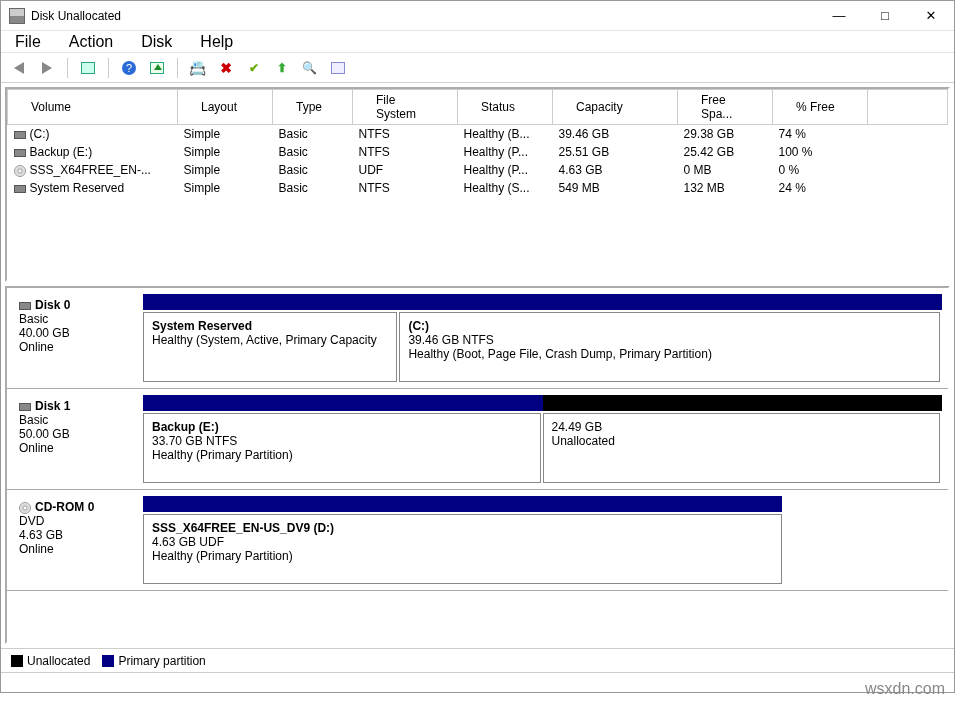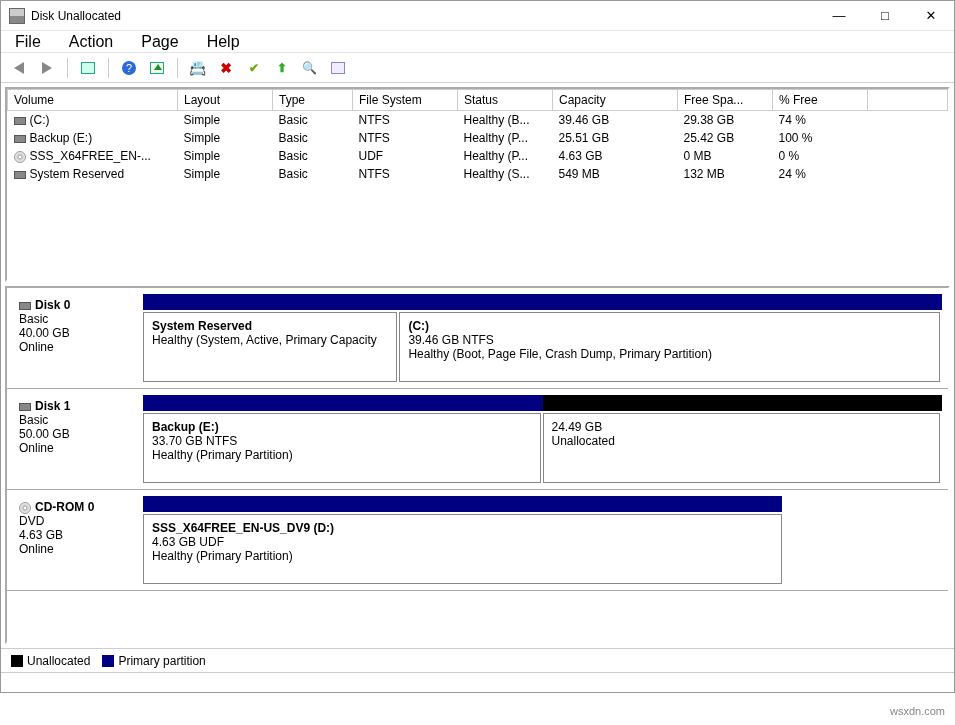--- a/index.html
+++ b/index.html
@@ -18,21 +18,21 @@
 
 .toolbar { height: 30px; display: flex; align-items: center; padding: 0 8px; gap: 8px; border-bottom: 1px solid #d0d0d0; }
 .toolbar .btn { width: 20px; height: 20px; display: flex; align-items: center; justify-content: center; border: 1px solid transparent; }
 .toolbar .sep { width: 1px; height: 20px; background: #ccc; margin: 0 2px; }
 .arrow-left, .arrow-right { width: 0; height: 0; border-top: 6px solid transparent; border-bottom: 6px solid transparent; }
 .arrow-left { border-right: 10px solid #888; }
 .arrow-right { border-left: 10px solid #888; }
 
 .list-pane { border: 2px inset #fff; margin: 4px; height: 195px; overflow: auto; }
 .list-table { width: 100%; border-collapse: collapse; }
-.list-table th { text-align: left; font-weight: normal; background: #fff; border: 1px solid #ccc; padding: 3px 6px; font-size: 12px; position: sticky; top: 0; }
+.list-table th { text-align: left; font-weight: normal; background: #fff; border: 1px solid #ccc; padding: 3px 23px; font-size: 12px; position: sticky; top: 0; }
 .list-table td { padding: 2px 6px; font-size: 12px; white-space: nowrap; overflow: hidden; text-overflow: ellipsis; }
 .vol-icon { width: 12px; height: 8px; display: inline-block; margin-right: 4px; background: #888; border: 1px solid #555; vertical-align: middle; }
 .cd-icon   { width: 12px; height: 12px; display: inline-block; margin-right: 4px; border-radius: 50%; background: radial-gradient(circle, #fff 20%, #bbb 22%, #eee 70%); border: 1px solid #999; vertical-align: middle; }
 
 .graphic-pane { flex: 1; margin: 0 4px 4px 4px; border: 2px inset #fff; overflow-y: scroll; }
 .disk-row { display: flex; border-bottom: 1px solid #aaa; padding: 6px; gap: 10px; }
 .disk-label { width: 120px; padding: 4px 0 0 6px; }
 .disk-label .dname { font-weight: bold; font-size: 12px; }
 .disk-label .dtype, .disk-label .dsize, .disk-label .dstatus { font-size: 12px; }
 .disk-partitions { flex: 1; display: flex; flex-direction: column; }
@@ -44,41 +44,41 @@
 .part-box .pname { font-weight: bold; font-size: 12px; }
 .part-box .psize, .part-box .pstatus { font-size: 12px; }
 
 .legend { height: 24px; border-top: 1px solid #ccc; display: flex; align-items: center; gap: 12px; padding: 0 10px; }
 .legend .swatch { width: 12px; height: 12px; display: inline-block; margin-right: 4px; vertical-align: middle; }
 .legend .sw-unalloc { background: #000; }
 .legend .sw-primary { background: #000080; }
 
 .statusbar { height: 20px; border-top: 1px solid #ccc; }
 
-.watermark { position: absolute; bottom: 8px; right: 10px; font-size: 11px; color: #888; }
+.watermark { position: absolute; bottom: 27px; right: 10px; font-size: 16px; color: #888; }
 </style>
 </head>
 <body>
 
 <div class="window">
 
   <div class="titlebar">
     <span class="app-icon"></span>
     <span class="title">Disk Unallocated</span>
     <div class="controls">
       <div class="ctrl">—</div>
       <div class="ctrl">□</div>
       <div class="ctrl close">✕</div>
     </div>
   </div>
 
   <div class="menubar">
     <span>File</span>
     <span>Action</span>
-    <span>Page</span>
+    <span>Disk</span>
     <span>Help</span>
   </div>
 
   <div class="toolbar">
     <div class="btn">
         <div class="arrow-left"></div>
       </div>
     <div class="btn">
         <div class="arrow-right"></div>
       </div>

